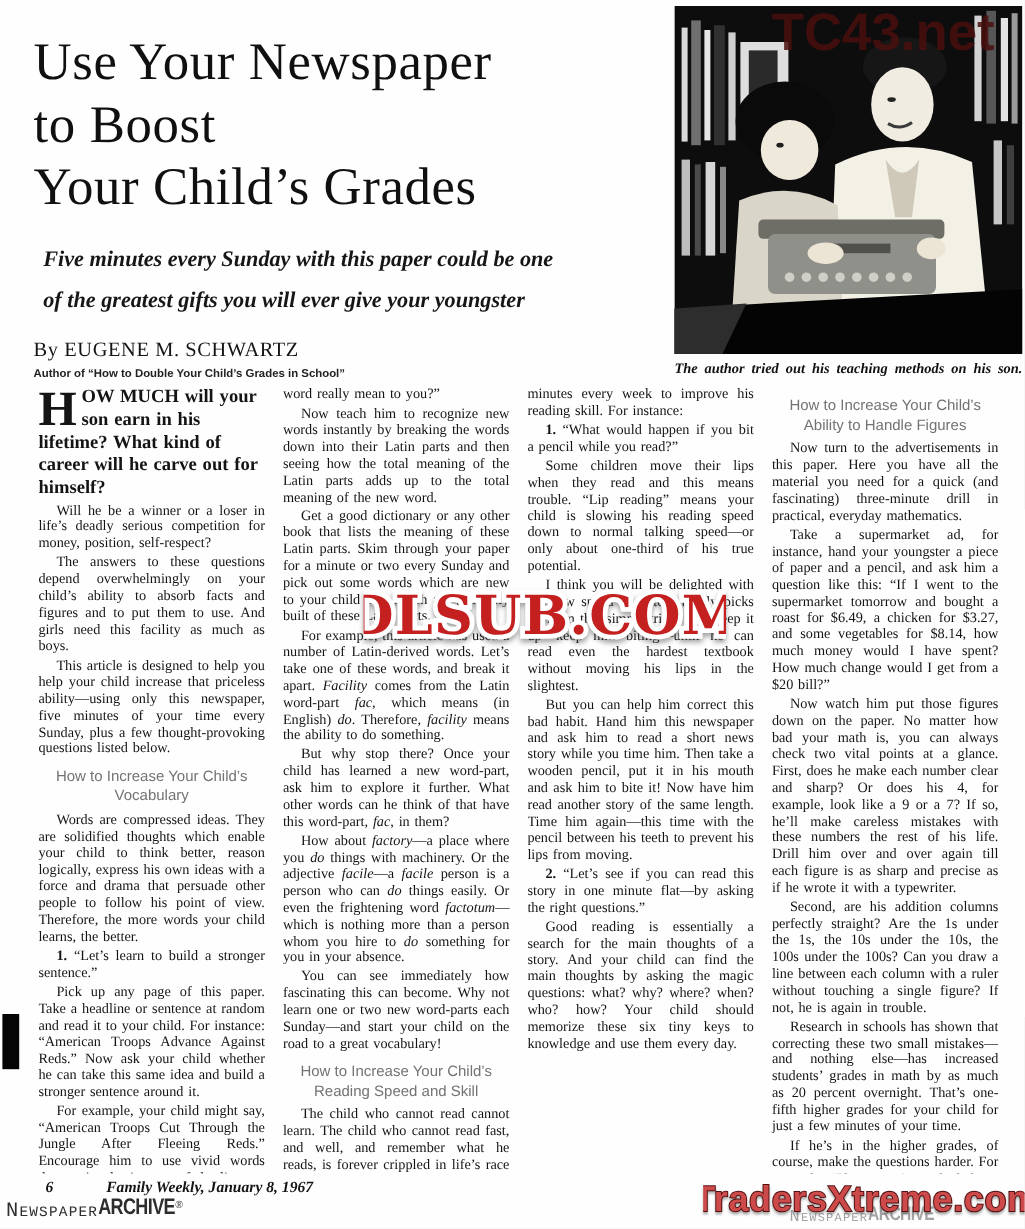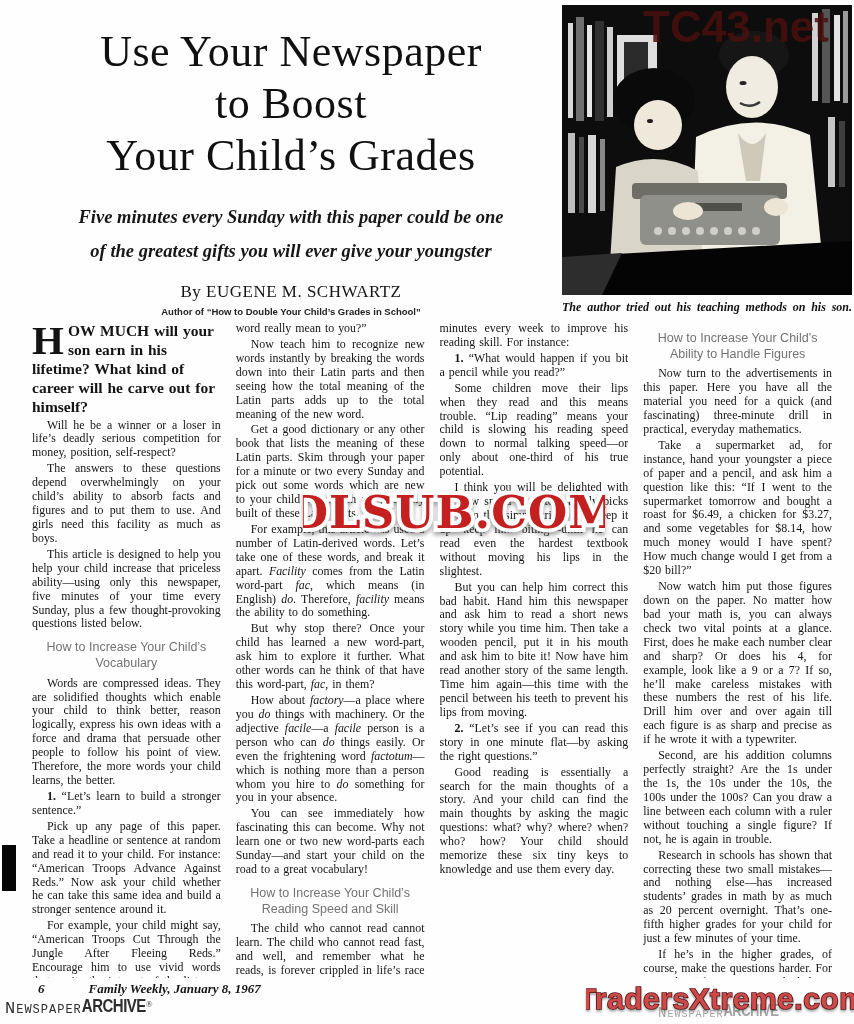--- a/index.html
+++ b/index.html
@@ -1,20 +1,20 @@
 <!DOCTYPE html>
 <html><head>
 <meta charset="utf-8">
 <style>
   html,body{margin:0;padding:0;background:#e9e9e9;}
   .page{position:relative;width:854px;height:1024px;background:#fefefe;overflow:hidden;
         font-family:"Liberation Serif","DejaVu Serif",serif;color:#141414;}
 
   
-  .headline-block{position:absolute;left:28px;top:26px;width:526px;text-align:center;}
+  .headline-block{position:absolute;left:28px;top:26px;width:526px;}
   h1{margin:0;font-weight:normal;font-size:44px;line-height:1.18;letter-spacing:.5px;color:#101010;}
   h1 .t-line{display:block;}
   .subtitle{margin:18px 8px 0;font-size:18.5px;font-weight:bold;font-style:italic;line-height:1.85;color:#161616;}
   .byline{margin:14px 0 0;font-size:17px;font-weight:normal;letter-spacing:.5px;}
   .credit{margin:4px 0 0;font-family:"Liberation Sans","DejaVu Sans",sans-serif;
           font-size:9.5px;font-weight:bold;color:#222;}
 
   .photo-block{position:absolute;left:562px;top:5px;width:290px;margin:0;}
   .photo-block svg{display:block;width:290px;height:290px;}
   .caption{margin:5px 0 15px;font-size:12px;font-weight:bold;font-style:italic;text-align:justify;

